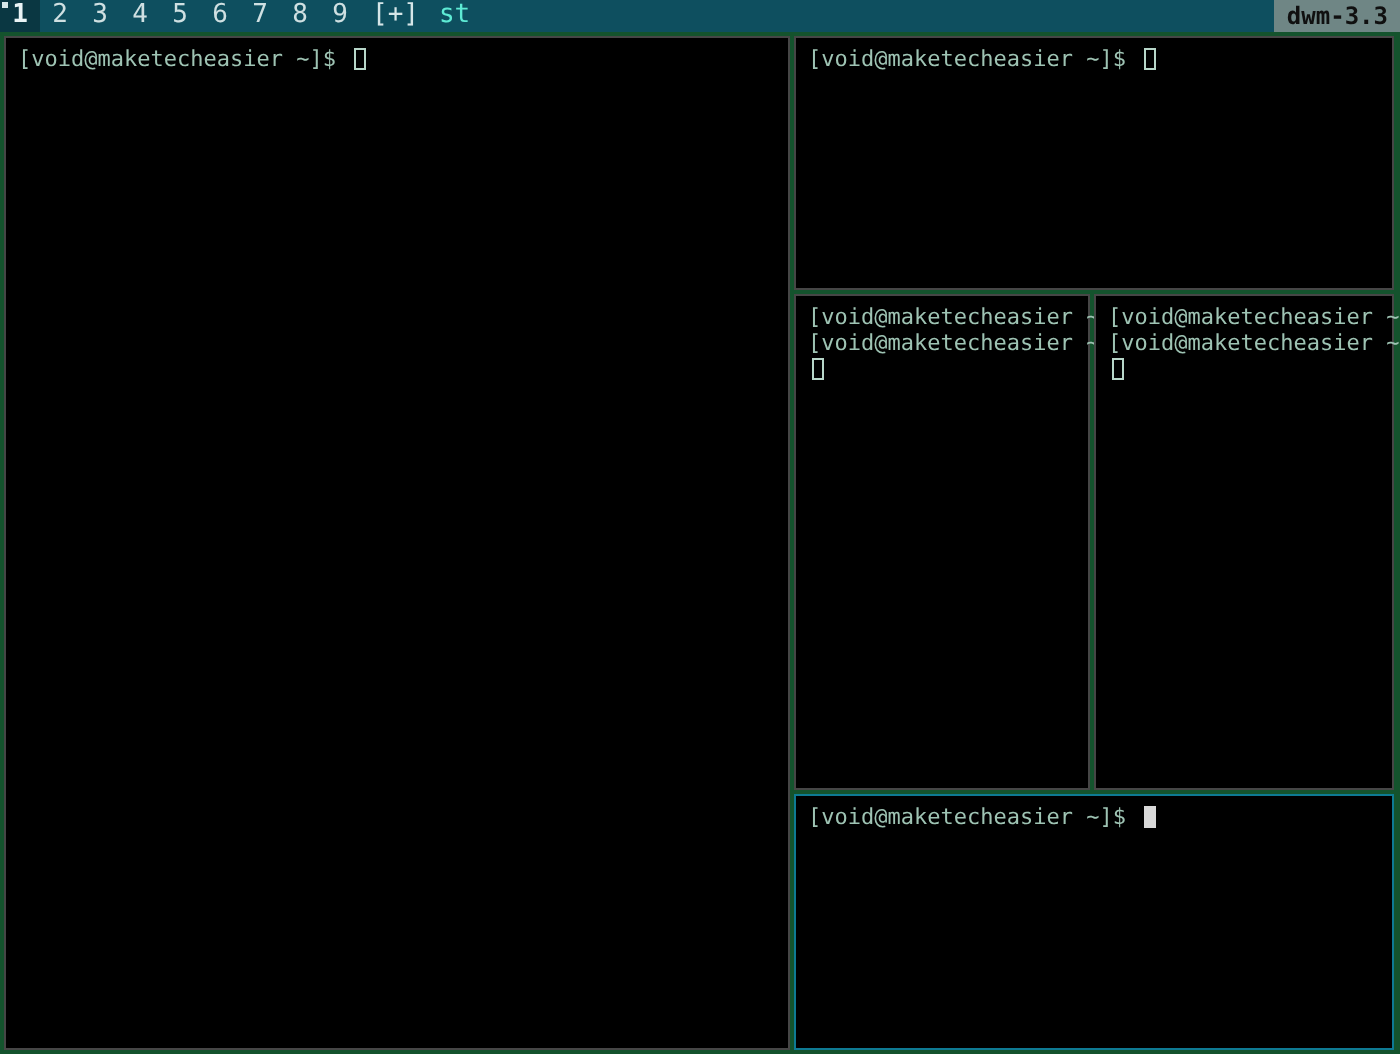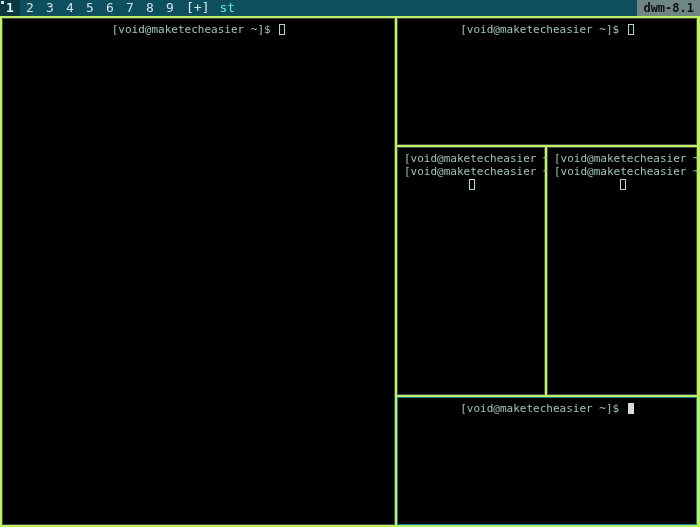--- a/index.html
+++ b/index.html
@@ -53,22 +53,21 @@
     background: #6f8685;
     color: #101010;
     padding: 0 6px;
     font-size: 12px;
     font-weight: bold;
   }
   .workspace {
     width: 700px;
     height: 511px;
     position: relative;
-    background: #bef264;
-    text-align: center;
+    background: #14532d;
   }
   .win {
     position: absolute;
     background: #000;
     border: 1px solid #464646;
     padding: 4px 6px;
     color: #9ec3b3;
   }
   .win.focused {
     border-color: #0e7a93;
@@ -100,21 +99,21 @@
     <div class="tag"><span>3</span></div>
     <div class="tag"><span>4</span></div>
     <div class="tag"><span>5</span></div>
     <div class="tag"><span>6</span></div>
     <div class="tag"><span>7</span></div>
     <div class="tag"><span>8</span></div>
     <div class="tag"><span>9</span></div>
   </div>
   <div class="layout">[+]</div>
   <div class="title">st</div>
-  <div class="status">dwm-8.1</div>
+  <div class="status">dwm-3.3</div>
 </div>
 
 <div class="workspace">
 
   <div class="win" style="left:2px; top:2px; width:393px; height:507px;">
     <div class="line">
       <span class="prompt">[void@maketecheasier ~]$</span>
       <span class="cursor-block"></span>
     </div>
   </div>

